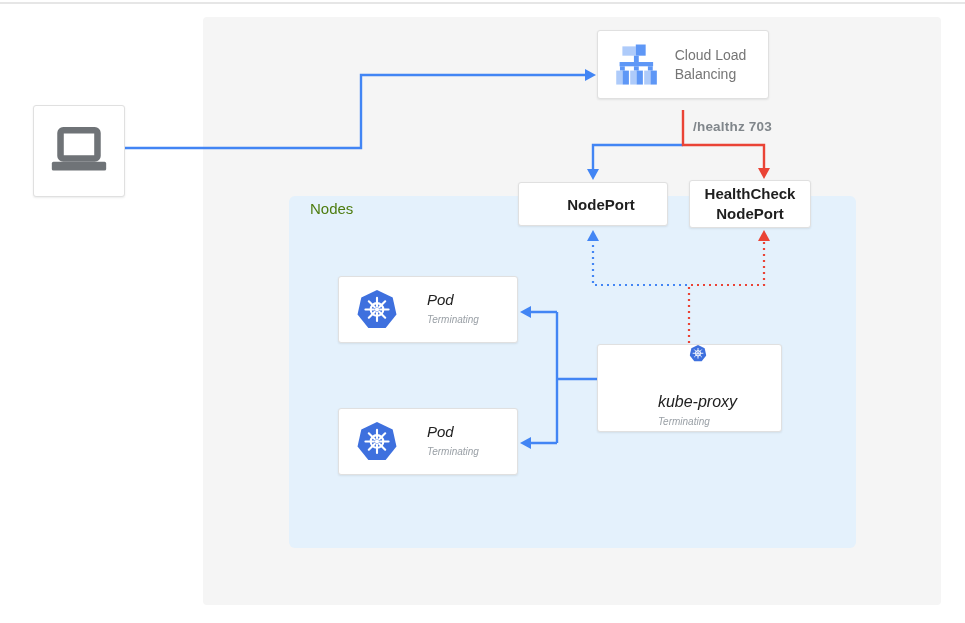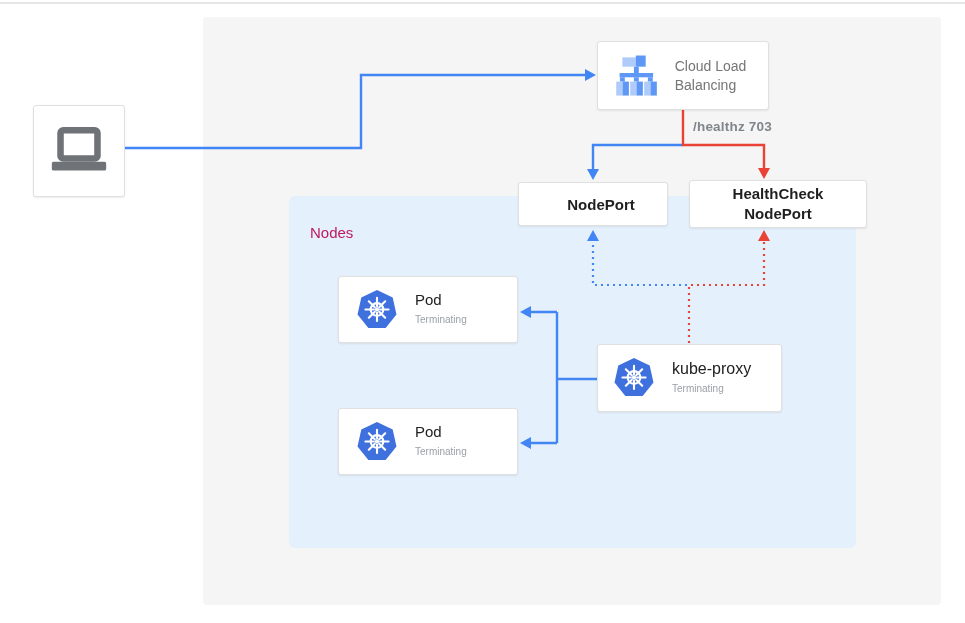--- a/index.html
+++ b/index.html
@@ -16,40 +16,40 @@
     --text-subtle:#9aa0a6;
     --healthz-gray:#80868b;
     --border-gray:#e0e0e0;
   }
   html,body{margin:0;padding:0;background:#fff;}
   body{font-family:"Liberation Sans", sans-serif; -webkit-font-smoothing:antialiased;}
   .canvas{position:relative;width:965px;height:623px;background:#fff;overflow:hidden;}
   .top-rule{position:absolute;left:0;top:2px;width:965px;height:2px;background:#e6e6e6;}
   .panel-gray{position:absolute;left:203px;top:17px;width:738px;height:588px;background:var(--panel-bg);border-radius:4px;}
   .panel-nodes{position:absolute;left:289px;top:196px;width:567px;height:352px;background:var(--nodes-bg);border-radius:6px;}
-  .nodes-label{position:absolute;left:21px;top:28px;font-size:15px;color:#be185d;}
+  .nodes-label{position:absolute;left:21px;top:4px;font-size:15px;color:#4d7c0f;}
   .connectors{position:absolute;left:0;top:0;width:965px;height:623px;pointer-events:none;}
   .blue-line{stroke:var(--accent-blue);fill:none;}
   .red-line{stroke:var(--accent-red);fill:none;}
   .blue-fill{fill:var(--accent-blue);}
   .red-fill{fill:var(--accent-red);}
   .solid{stroke-width:2.4px;}
   .dotted{stroke-width:2.2px;stroke-dasharray:2 4;}
   .white-box{position:absolute;background:#fff;border:1px solid var(--border-gray);border-radius:3px;box-shadow:0 1px 2px rgba(60,64,67,.10);box-sizing:border-box;}
   .client-box{left:33px;top:105px;width:92px;height:92px;display:flex;align-items:center;justify-content:center;border-radius:3px;}
-  .lb-box{left:597px;top:41px;width:172px;height:69px;display:flex;align-items:center;padding-left:16px;gap:16px;}
+  .lb-box{left:597px;top:30px;width:172px;height:69px;display:flex;align-items:center;padding-left:16px;gap:16px;}
   .lb-label{width:96px;font-size:14px;line-height:19px;color:var(--text-gray);}
   .healthz{position:absolute;left:693px;top:119px;font-size:13.5px;font-weight:bold;color:var(--healthz-gray);letter-spacing:.2px;}
   .port-box{display:flex;align-items:center;justify-content:center;text-align:center;font-weight:bold;color:#1f1f1f;padding-left:16px;}
   .nodeport-box{left:518px;top:182px;width:150px;height:44px;font-size:15px;}
-  .hc-box{left:689px;top:180px;width:178px;height:48px;font-size:15px;line-height:20px;padding:2px 8px;}
-  .k8s-card{display:flex;align-items:center;padding-left:18px;gap:18px;}
+  .hc-box{left:689px;top:180px;width:122px;height:48px;font-size:15px;line-height:20px;padding:2px 8px;}
+  .k8s-card{display:flex;align-items:center;padding-left:18px;gap:30px;font-style:italic;}
   .pod1-box{left:338px;top:276px;width:180px;height:67px;}
   .pod2-box{left:338px;top:408px;width:180px;height:67px;}
-  .proxy-box{left:597px;top:344px;width:185px;height:68px;padding-left:16px;}
+  .proxy-box{left:597px;top:344px;width:185px;height:88px;padding-left:16px;flex-direction:column;}
   .card-title{font-size:15px;color:var(--text-dark);line-height:20px;}
   .proxy-box .card-title{font-size:16px;}
   .card-sub{font-size:10px;color:var(--text-subtle);line-height:19px;}
   .k8s-hept{fill:var(--k8s-blue);}
   .k8s-wheel{stroke:#fff;stroke-width:2;fill:none;}
   .k8s-hub{fill:#fff;}
   .lb-light{fill:var(--lb-blue-light);}
   .lb-med{fill:var(--lb-blue-medium);}
   .laptop-stroke{stroke:var(--laptop-gray);}
   .laptop-fill{fill:var(--laptop-gray);}

